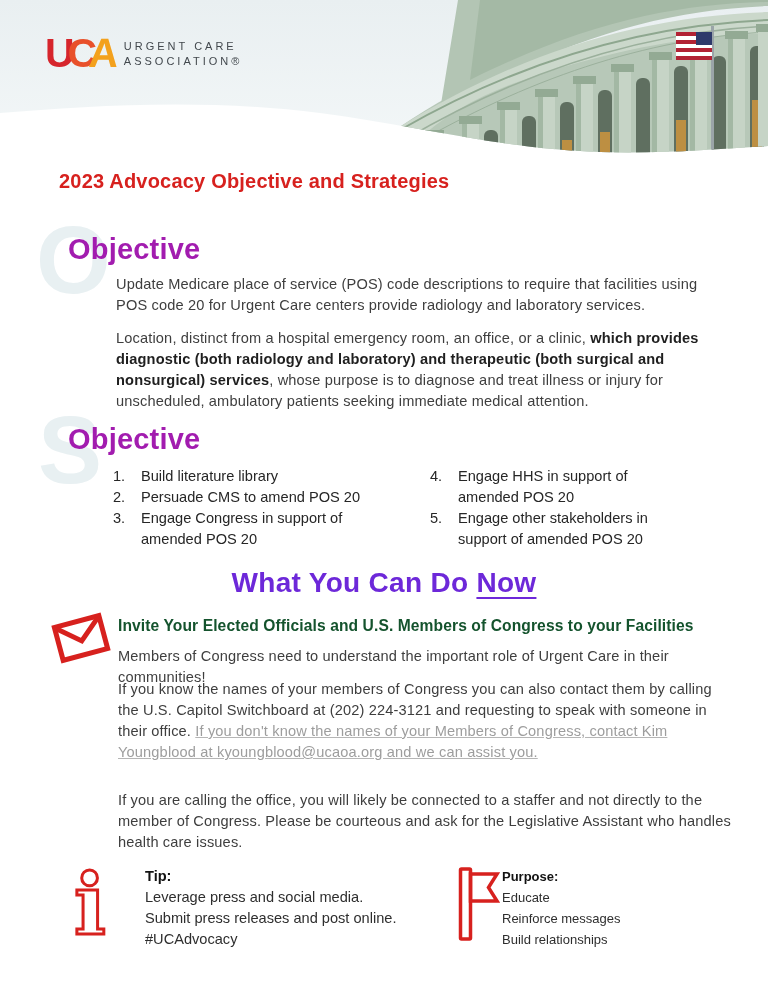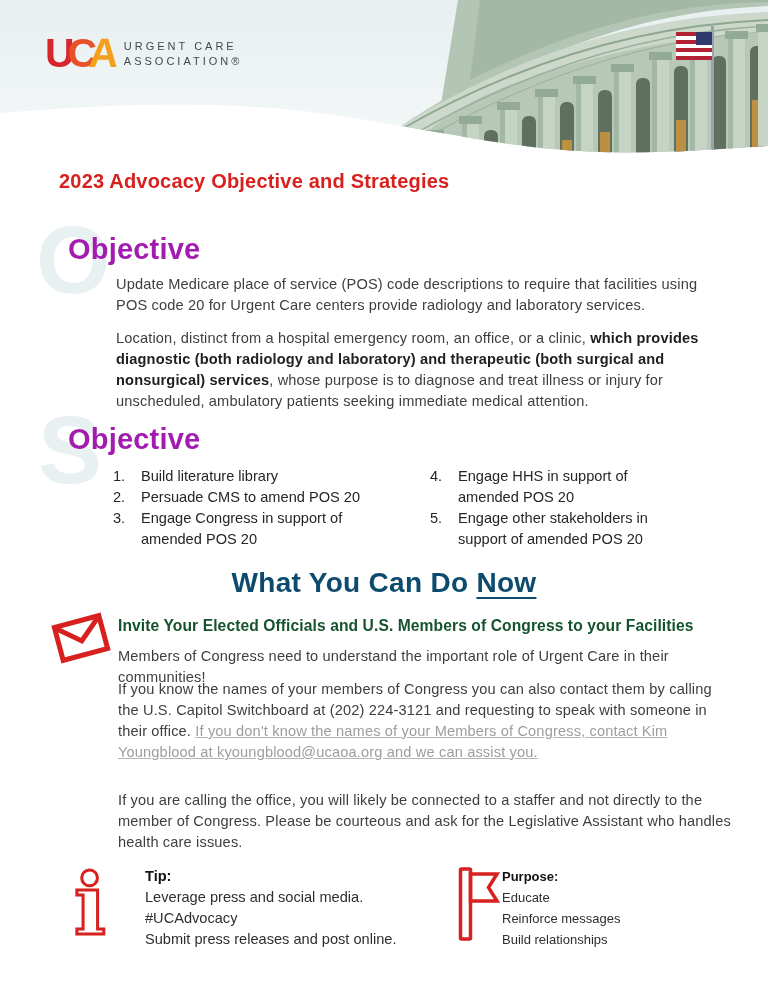--- a/index.html
+++ b/index.html
@@ -40,21 +40,21 @@
   .bold-inline { font-weight:700; color:#1f1f1f; }
   
   .strat-col { position:absolute; top:466px; }
   .strat-col-1 { left:113px; width:290px; }
   .strat-col-2 { left:430px; width:262px; }
   .strat-item { display:grid; grid-template-columns:28px 1fr; font-size:14.6px; line-height:21px; color:#262626; }
   .strat-num { text-align:left; }
   
   .cta {
     position:absolute; top:567px; left:0; width:768px; text-align:center;
-    font-size:28px; font-weight:700; color:#0c4a6e; letter-spacing:0.3px;
+    font-size:28px; font-weight:700; color:#6d28d9; letter-spacing:0.3px;
   }
   .cta .u { text-decoration:underline; text-decoration-thickness:2px; text-underline-offset:5px; }
   
   .envelope-wrap { position:absolute; left:48px; top:608px; width:68px; height:62px; }
   .action-heading {
     position:absolute; left:118px; top:617px; width:620px;
     font-size:15.6px; font-weight:700; color:#14532d; letter-spacing:0.1px;
   }
   .action-p1 { left:118px; top:646px; width:612px; }
   .action-p2 { left:118px; top:679px; width:616px; }
@@ -248,22 +248,22 @@
   <p class="p action-p3">If you are calling the office, you will likely be connected to a staffer and not directly to the member of Congress. Please be courteous and ask for the Legislative Assistant who handles health care issues.</p>
 
   <div class="info-icon-wrap">
     <svg width="40" height="76" viewBox="0 0 40 76">
       <text x="2" y="68" font-family="DejaVu Serif, serif" font-weight="bold" font-size="84" fill="none" stroke="#d7211e" stroke-width="3">i</text>
     </svg>
   </div>
   <div class="tip-block">
     <div class="col-label">Tip:</div>
     <div>Leverage press and social media.</div>
+    <div>Submit press releases and post online.</div>
     <div>#UCAdvocacy</div>
-    <div>Submit press releases and post online.</div>
   </div>
 
   <div class="flag-icon-wrap">
     <svg width="46" height="80" viewBox="0 0 46 80">
       <rect x="5.5" y="3" width="10" height="70" rx="1" fill="none" stroke="#d7211e" stroke-width="3.5"></rect>
       <path d="M15.5,8 H42 L33.5,21.5 L42,35 H15.5 Z" fill="none" stroke="#d7211e" stroke-width="3.5"></path>
     </svg>
   </div>
   <div class="purpose-block">
     <div class="col-label">Purpose:</div>

